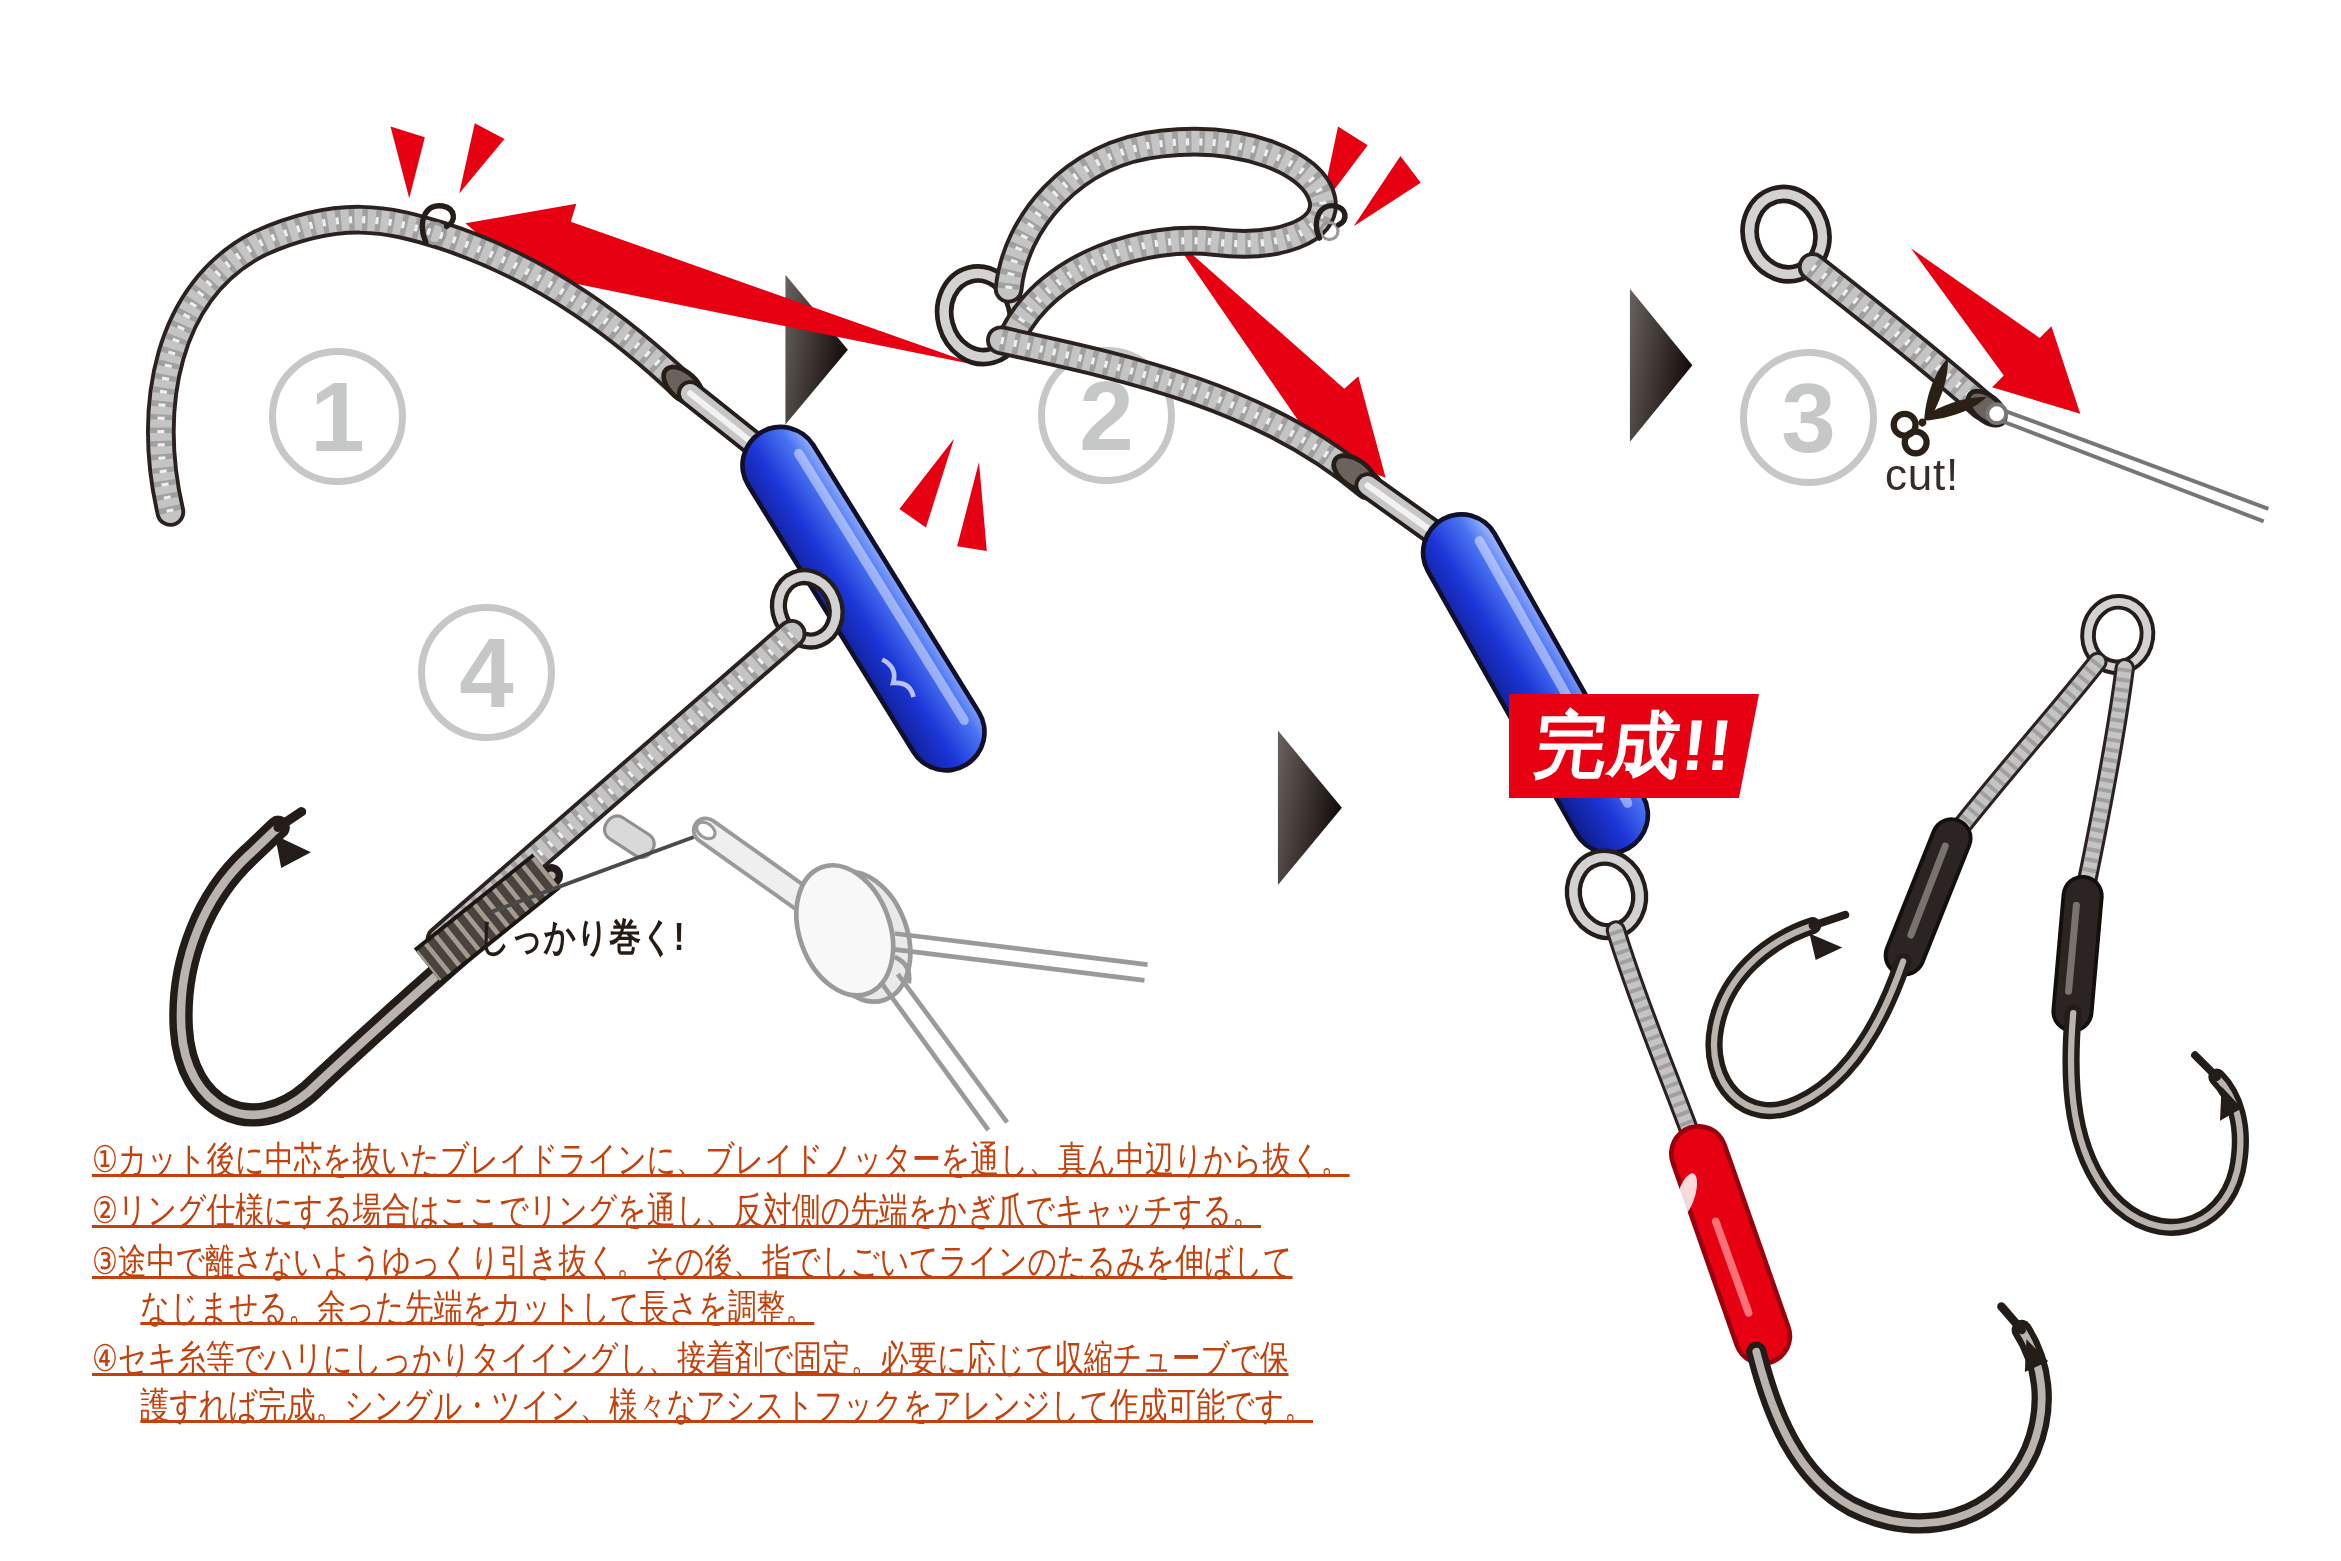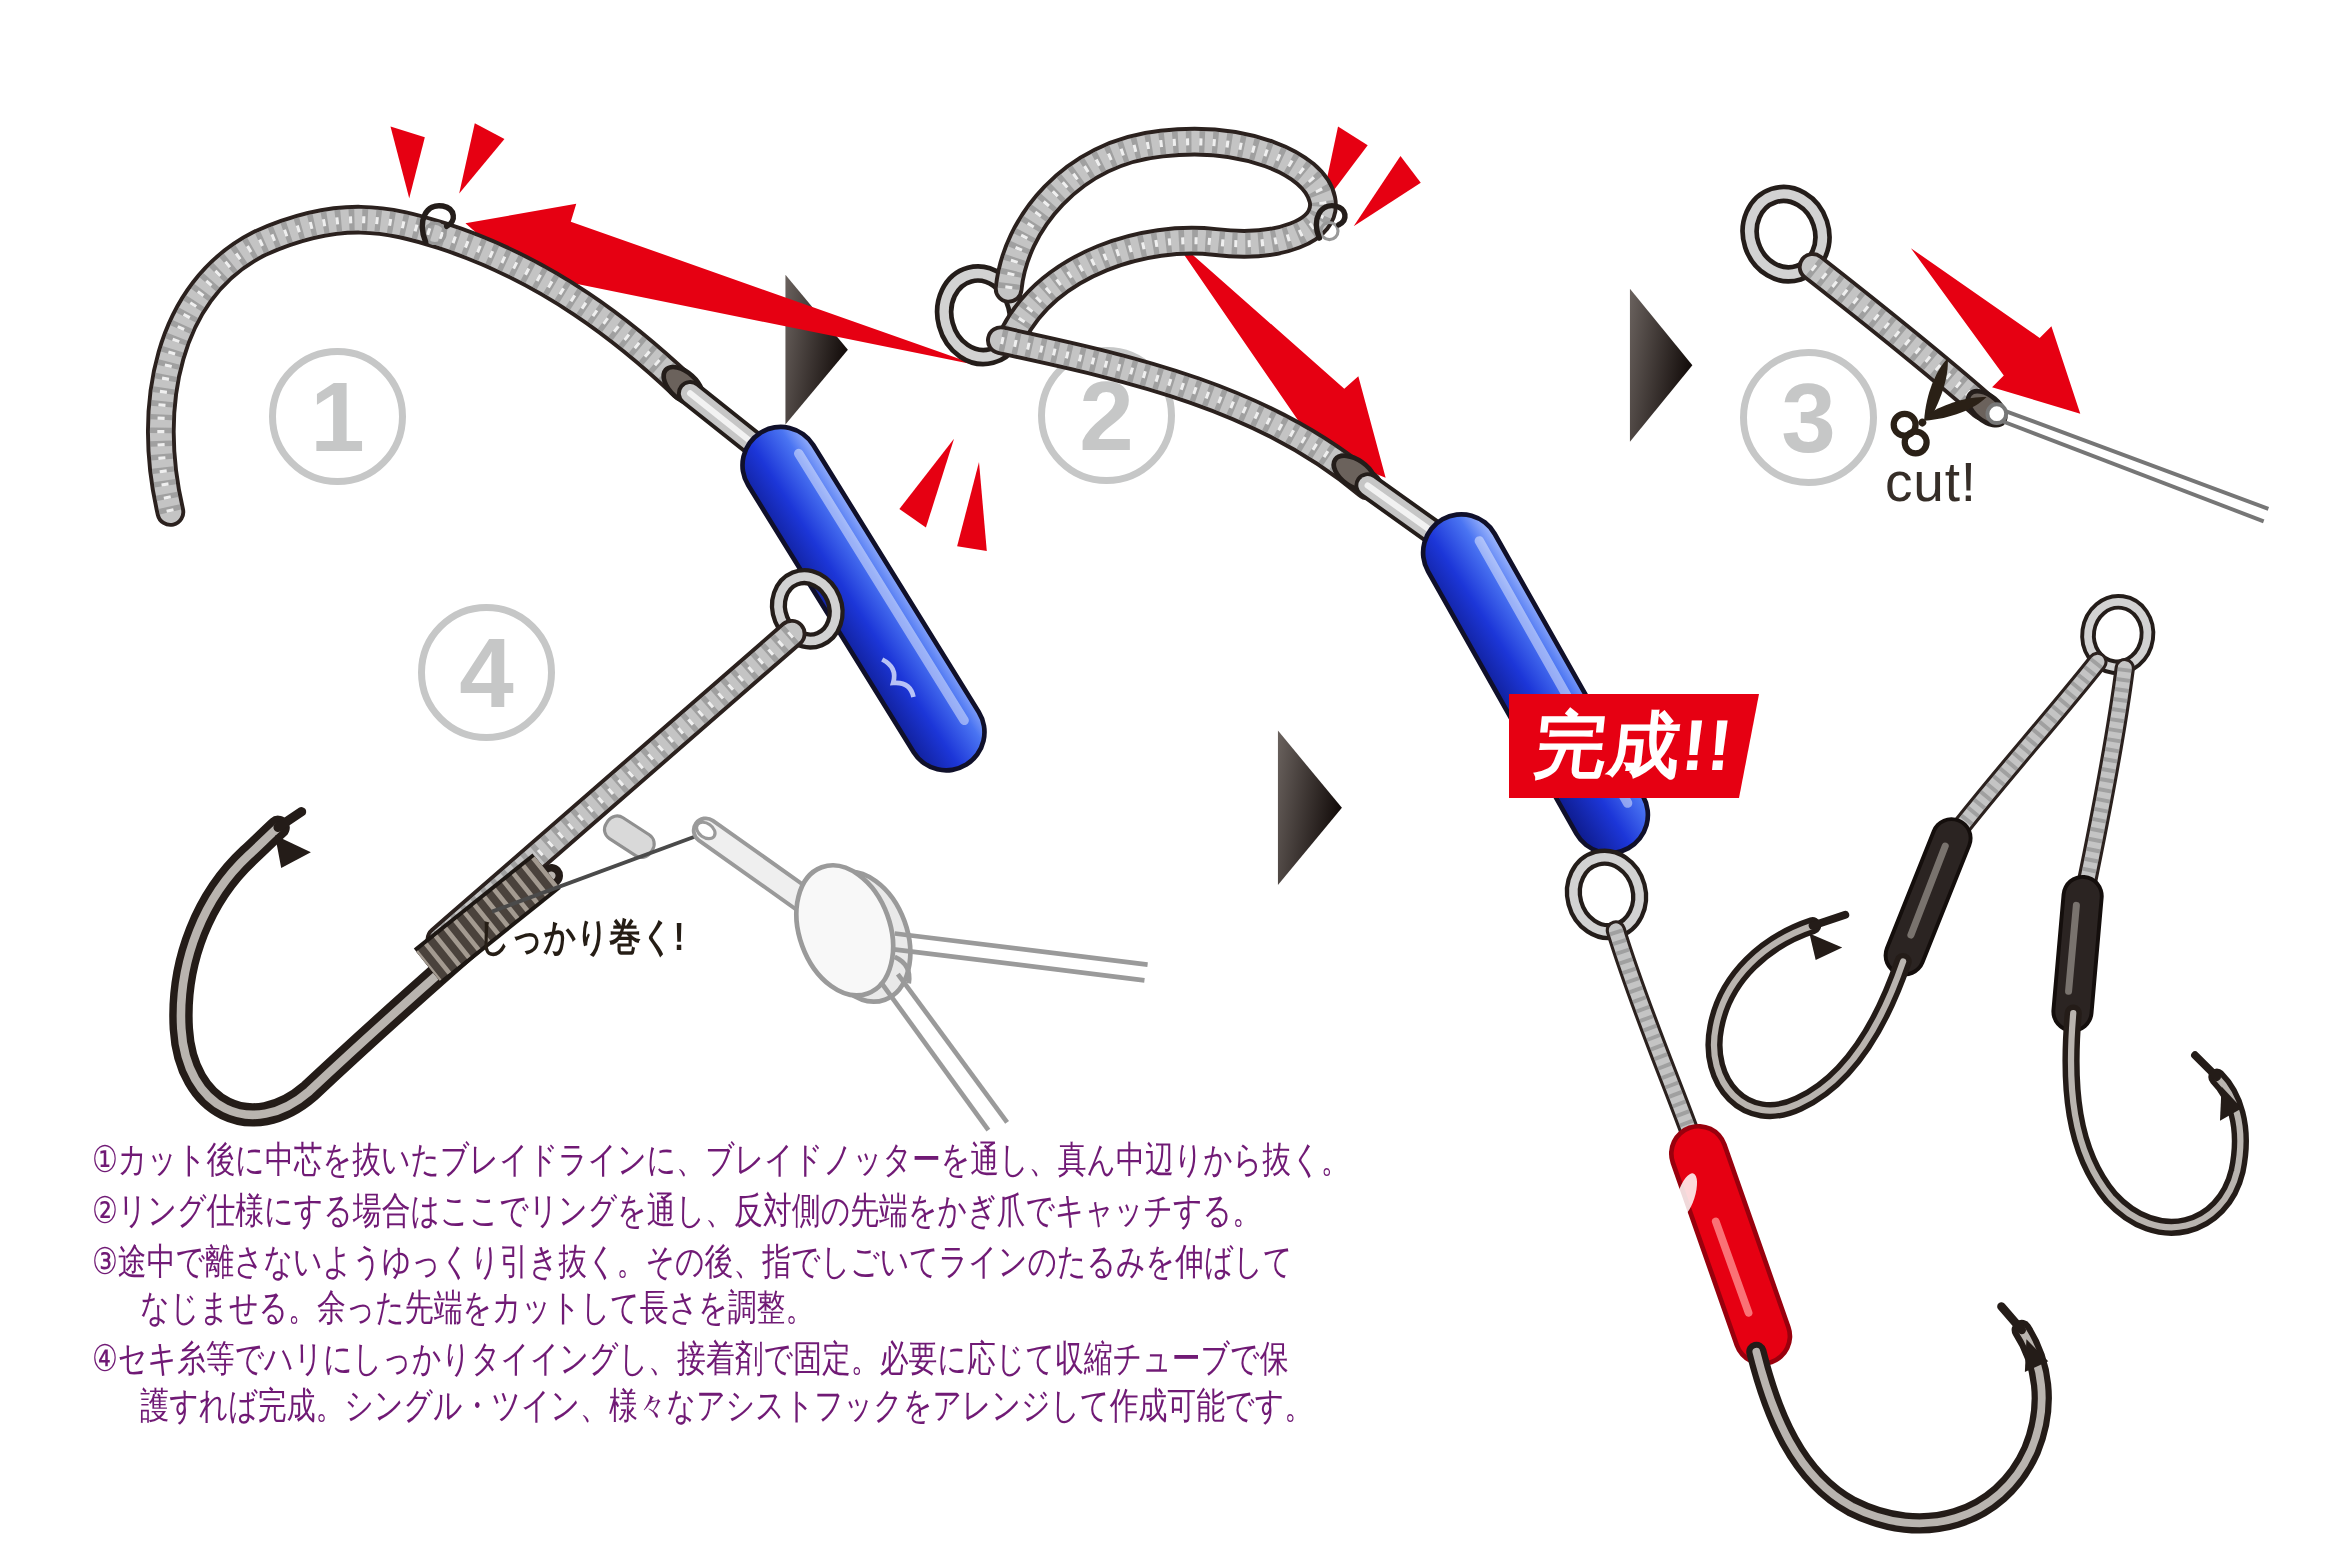--- a/index.html
+++ b/index.html
@@ -15,39 +15,39 @@
     display:flex;align-items:center;justify-content:center;
     color:#c6c7c7;font-size:98px;font-weight:700;line-height:1;
   }
   #badge1{left:269px;top:348px;}
   #badge2{left:1038px;top:347px;}
   #badge3{left:1740px;top:349px;}
   #badge4{left:418px;top:604px;}
   
   .cut-label{
     position:absolute;z-index:3;left:1885px;top:450px;
-    font-size:55px;font-weight:500;color:#362e28;letter-spacing:0.8px;
+    font-size:44px;font-weight:500;color:#362e28;letter-spacing:0.8px;
   }
   .wrap-label{
     position:absolute;z-index:3;left:478px;top:910px;white-space:nowrap;
     font-size:39px;font-weight:600;color:#251d15;
     transform:scaleX(.82);transform-origin:0 0;
   }
   .done-banner{
     position:absolute;z-index:3;left:1509px;top:694px;width:250px;height:104px;
     background:#e60012;clip-path:polygon(0 0,100% 0,92% 100%,0 100%);
     display:flex;align-items:center;justify-content:center;
   }
   .done-banner span{
     color:#ffffff;font-size:72px;font-weight:900;letter-spacing:1.6px;
     transform:skewX(-6deg);white-space:nowrap;
   }
   
   .instructions{
-    position:absolute;z-index:3;left:92px;top:1134px;width:1874px;color:#701a75;
+    position:absolute;z-index:3;left:92px;top:1134px;width:1874px;color:#c2410c;text-decoration:underline;
   }
   .instructions .line{
     font-size:37px;line-height:51px;white-space:nowrap;
     transform:scaleX(.78);transform-origin:0 50%;
   }
   .instructions .cont{padding-left:62px;margin-top:-4.7px;}
 </style>
 </head>
 <body>
 

